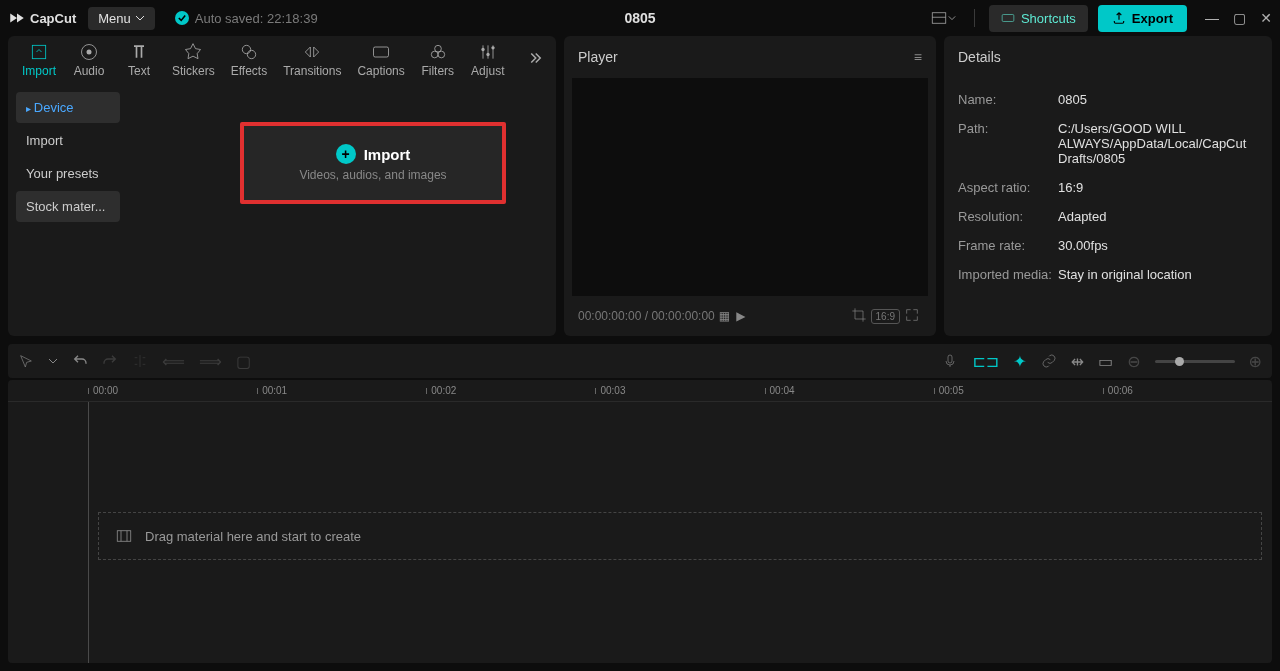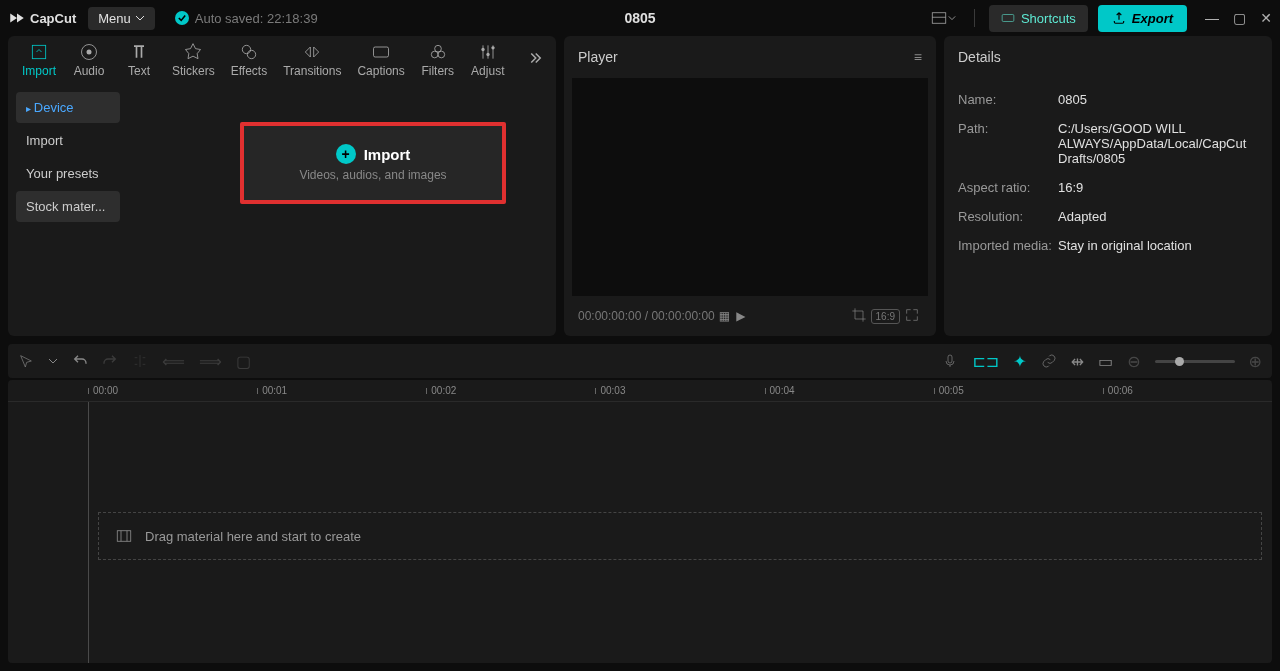--- a/index.html
+++ b/index.html
@@ -10,21 +10,21 @@
 .logo { display: flex; align-items: center; gap: 4px; font-weight: 600; font-size: 13px; }
 .logo svg { width: 18px; height: 18px; }
 .menu-btn { background: #2a2a2a; border: none; color: #e0e0e0; padding: 4px 10px; border-radius: 4px; font-size: 13px; display: flex; align-items: center; gap: 4px; cursor: pointer; }
 .auto-saved { display: flex; align-items: center; gap: 6px; color: #7a7a7a; font-size: 13px; margin-left: 8px; }
 .auto-saved .check { width: 14px; height: 14px; border-radius: 50%; background: #00c8c8; display: flex; align-items: center; justify-content: center; }
 .title-center { position: absolute; left: 50%; transform: translateX(-50%); font-weight: 600; font-size: 14px; }
 .titlebar-right { margin-left: auto; display: flex; align-items: center; gap: 10px; }
 .titlebar-right .icon-btn { background: none; border: none; color: #b0b0b0; cursor: pointer; padding: 4px; display: flex; align-items: center; }
 .sep { width: 1px; height: 18px; background: #3a3a3a; margin: 0 4px; }
 .shortcuts-btn { background: #2a2a2a; border: none; color: #5eead4; padding: 6px 12px; border-radius: 4px; font-size: 13px; display: flex; align-items: center; gap: 6px; cursor: pointer; }
-.export-btn { background: #00c8c8; border: none; color: #000; padding: 6px 14px; border-radius: 4px; font-size: 13px; font-weight: 600; display: flex; align-items: flex-start; gap: 6px; cursor: pointer; font-style: italic; }
+.export-btn { background: #00c8c8; border: none; color: #000; padding: 6px 14px; border-radius: 4px; font-size: 13px; font-weight: 600; display: flex; align-items: flex-start; gap: 6px; cursor: pointer; }
 .win-controls { display: flex; gap: 14px; margin-left: 8px; }
 .win-controls span { cursor: pointer; color: #b0b0b0; font-size: 14px; }
 
 
 .main { display: flex; height: 300px; gap: 8px; padding: 0 8px; }
 .left-panel { width: 548px; display: flex; flex-direction: column; }
 .tabs-row { display: flex; background: #1a1a1a; border-radius: 6px 6px 0 0; height: 48px; align-items: center; padding: 0 6px; position: relative; }
 .tab { display: flex; flex-direction: column; align-items: center; gap: 2px; padding: 4px 8px; cursor: pointer; color: #aaa; font-size: 12px; min-width: 50px; }
 .tab.active { color: #00c8c8; }
 .tab svg { width: 20px; height: 20px; }
@@ -263,20 +263,24 @@
         </div>
       <div class="detail-row">
           <span class="detail-label">Aspect ratio:</span>
           <span class="detail-value">16:9</span>
         </div>
       <div class="detail-row">
           <span class="detail-label">Resolution:</span>
           <span class="detail-value">Adapted</span>
         </div>
       <div class="detail-row">
+          <span class="detail-label">Frame rate:</span>
+          <span class="detail-value">30.00fps</span>
+        </div>
+      <div class="detail-row">
           <span class="detail-label">Imported media:</span>
           <span class="detail-value">Stay in original location</span>
         </div>
     </div>
   </div>
 </div>
 
 <div class="timeline-toolbar">
   <span class="tl-icon">
       <svg width="16" height="16" viewBox="0 0 24 24">

